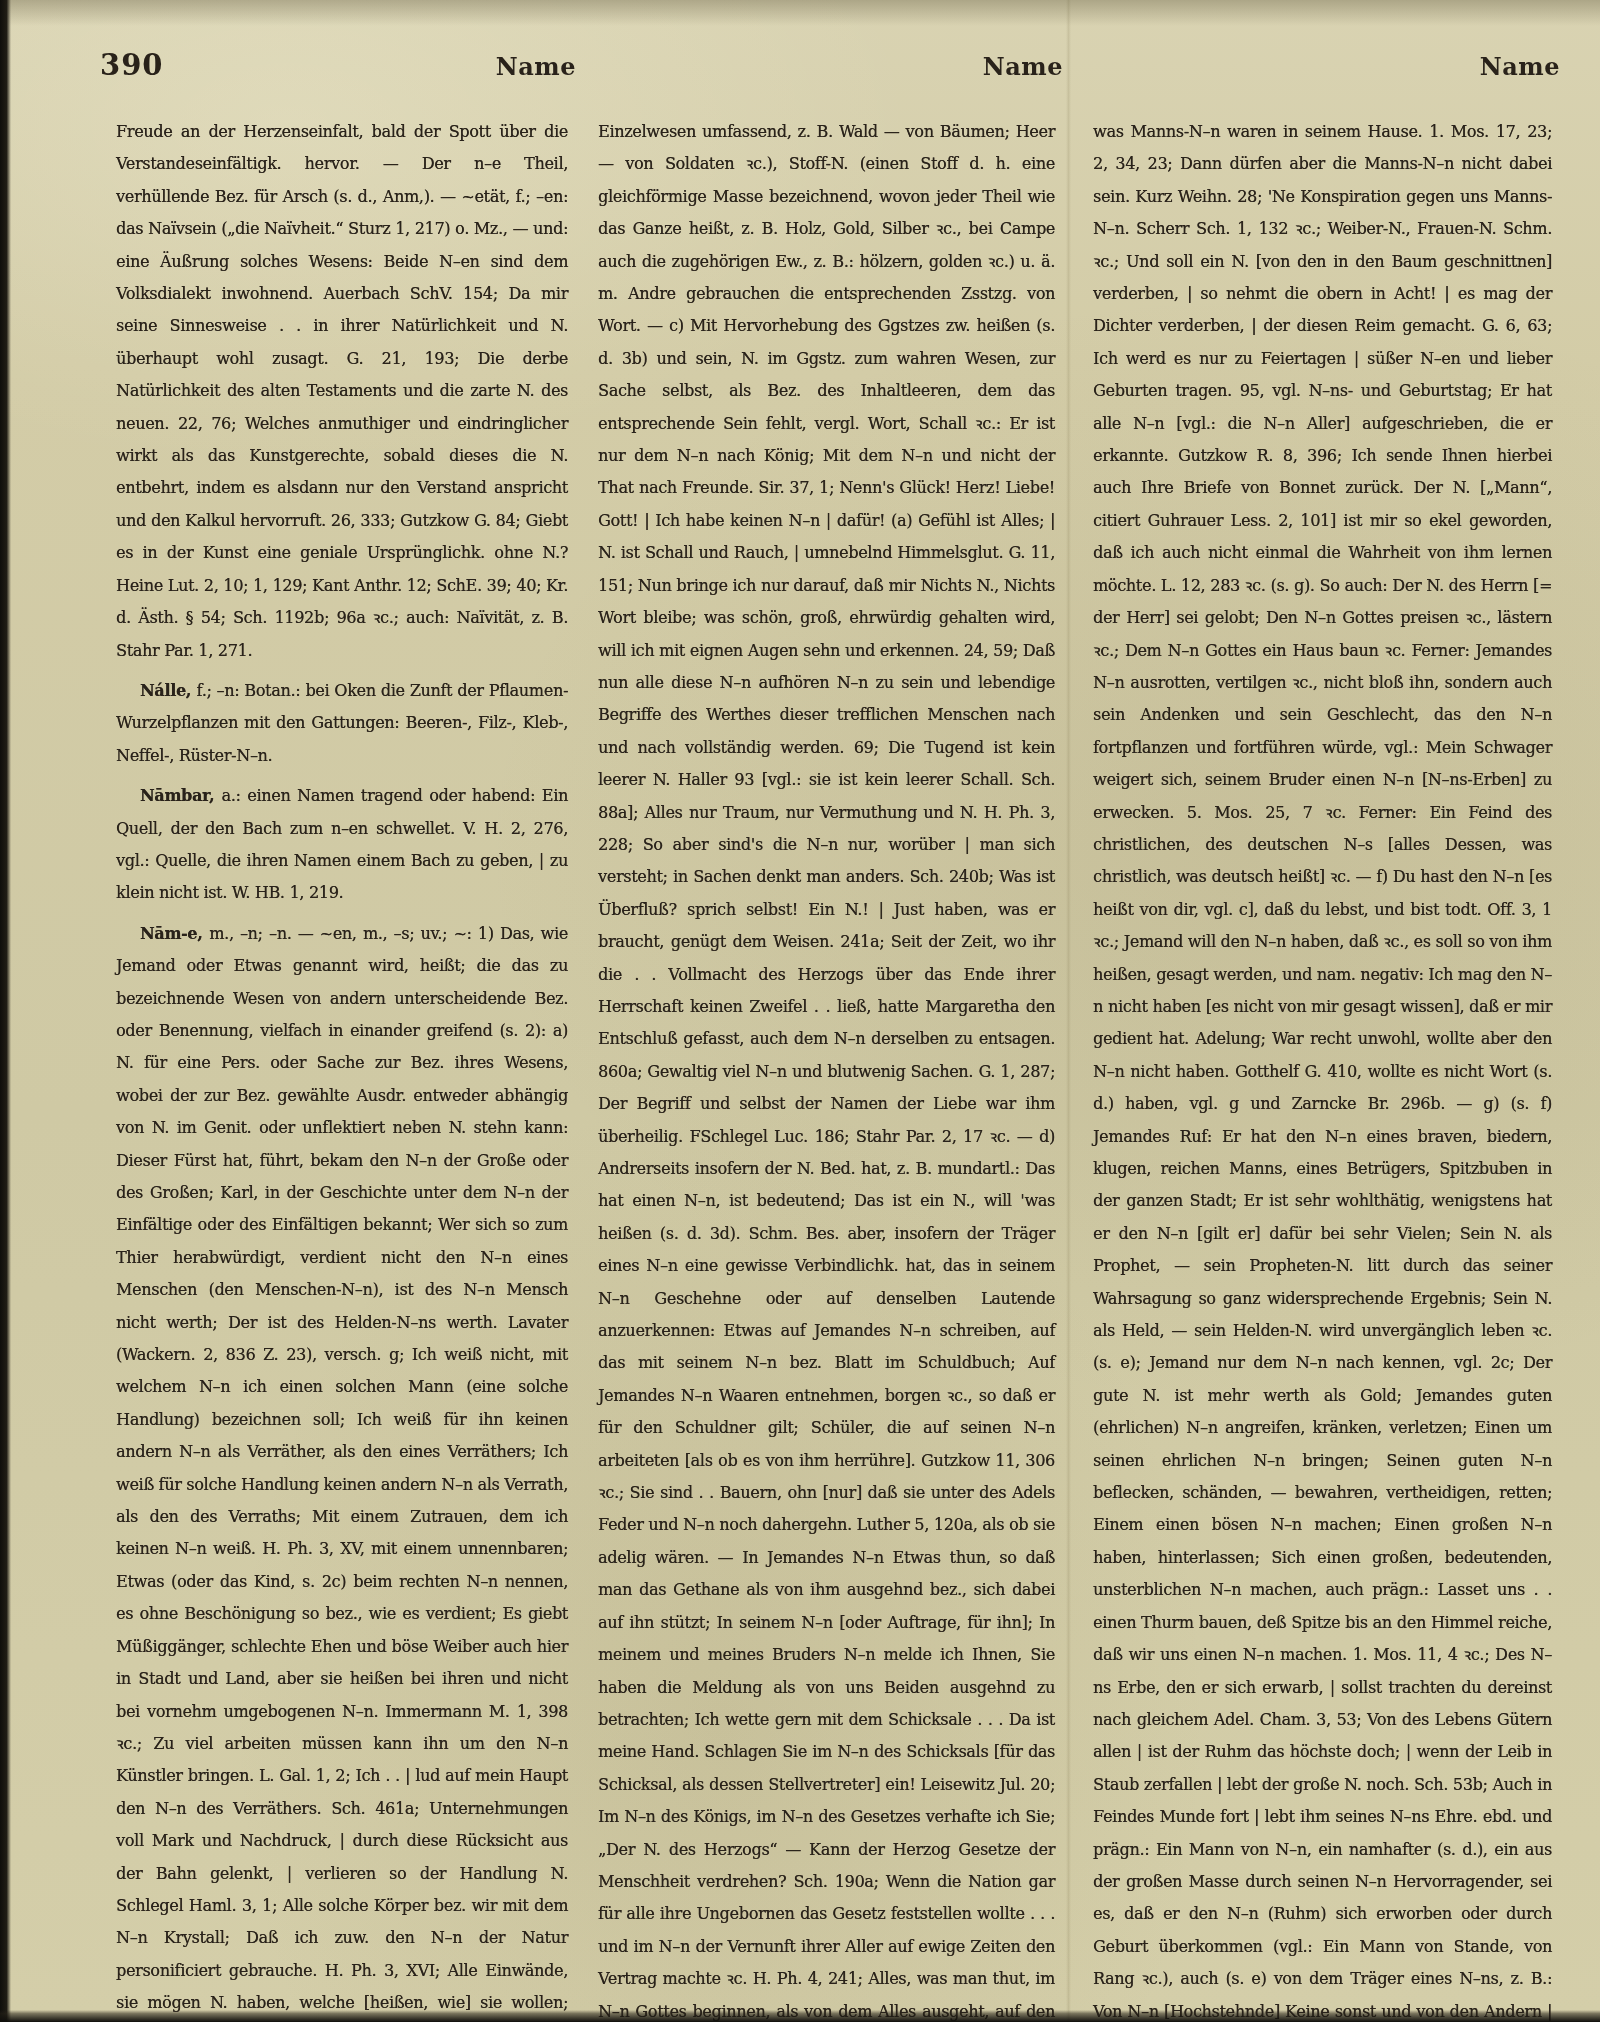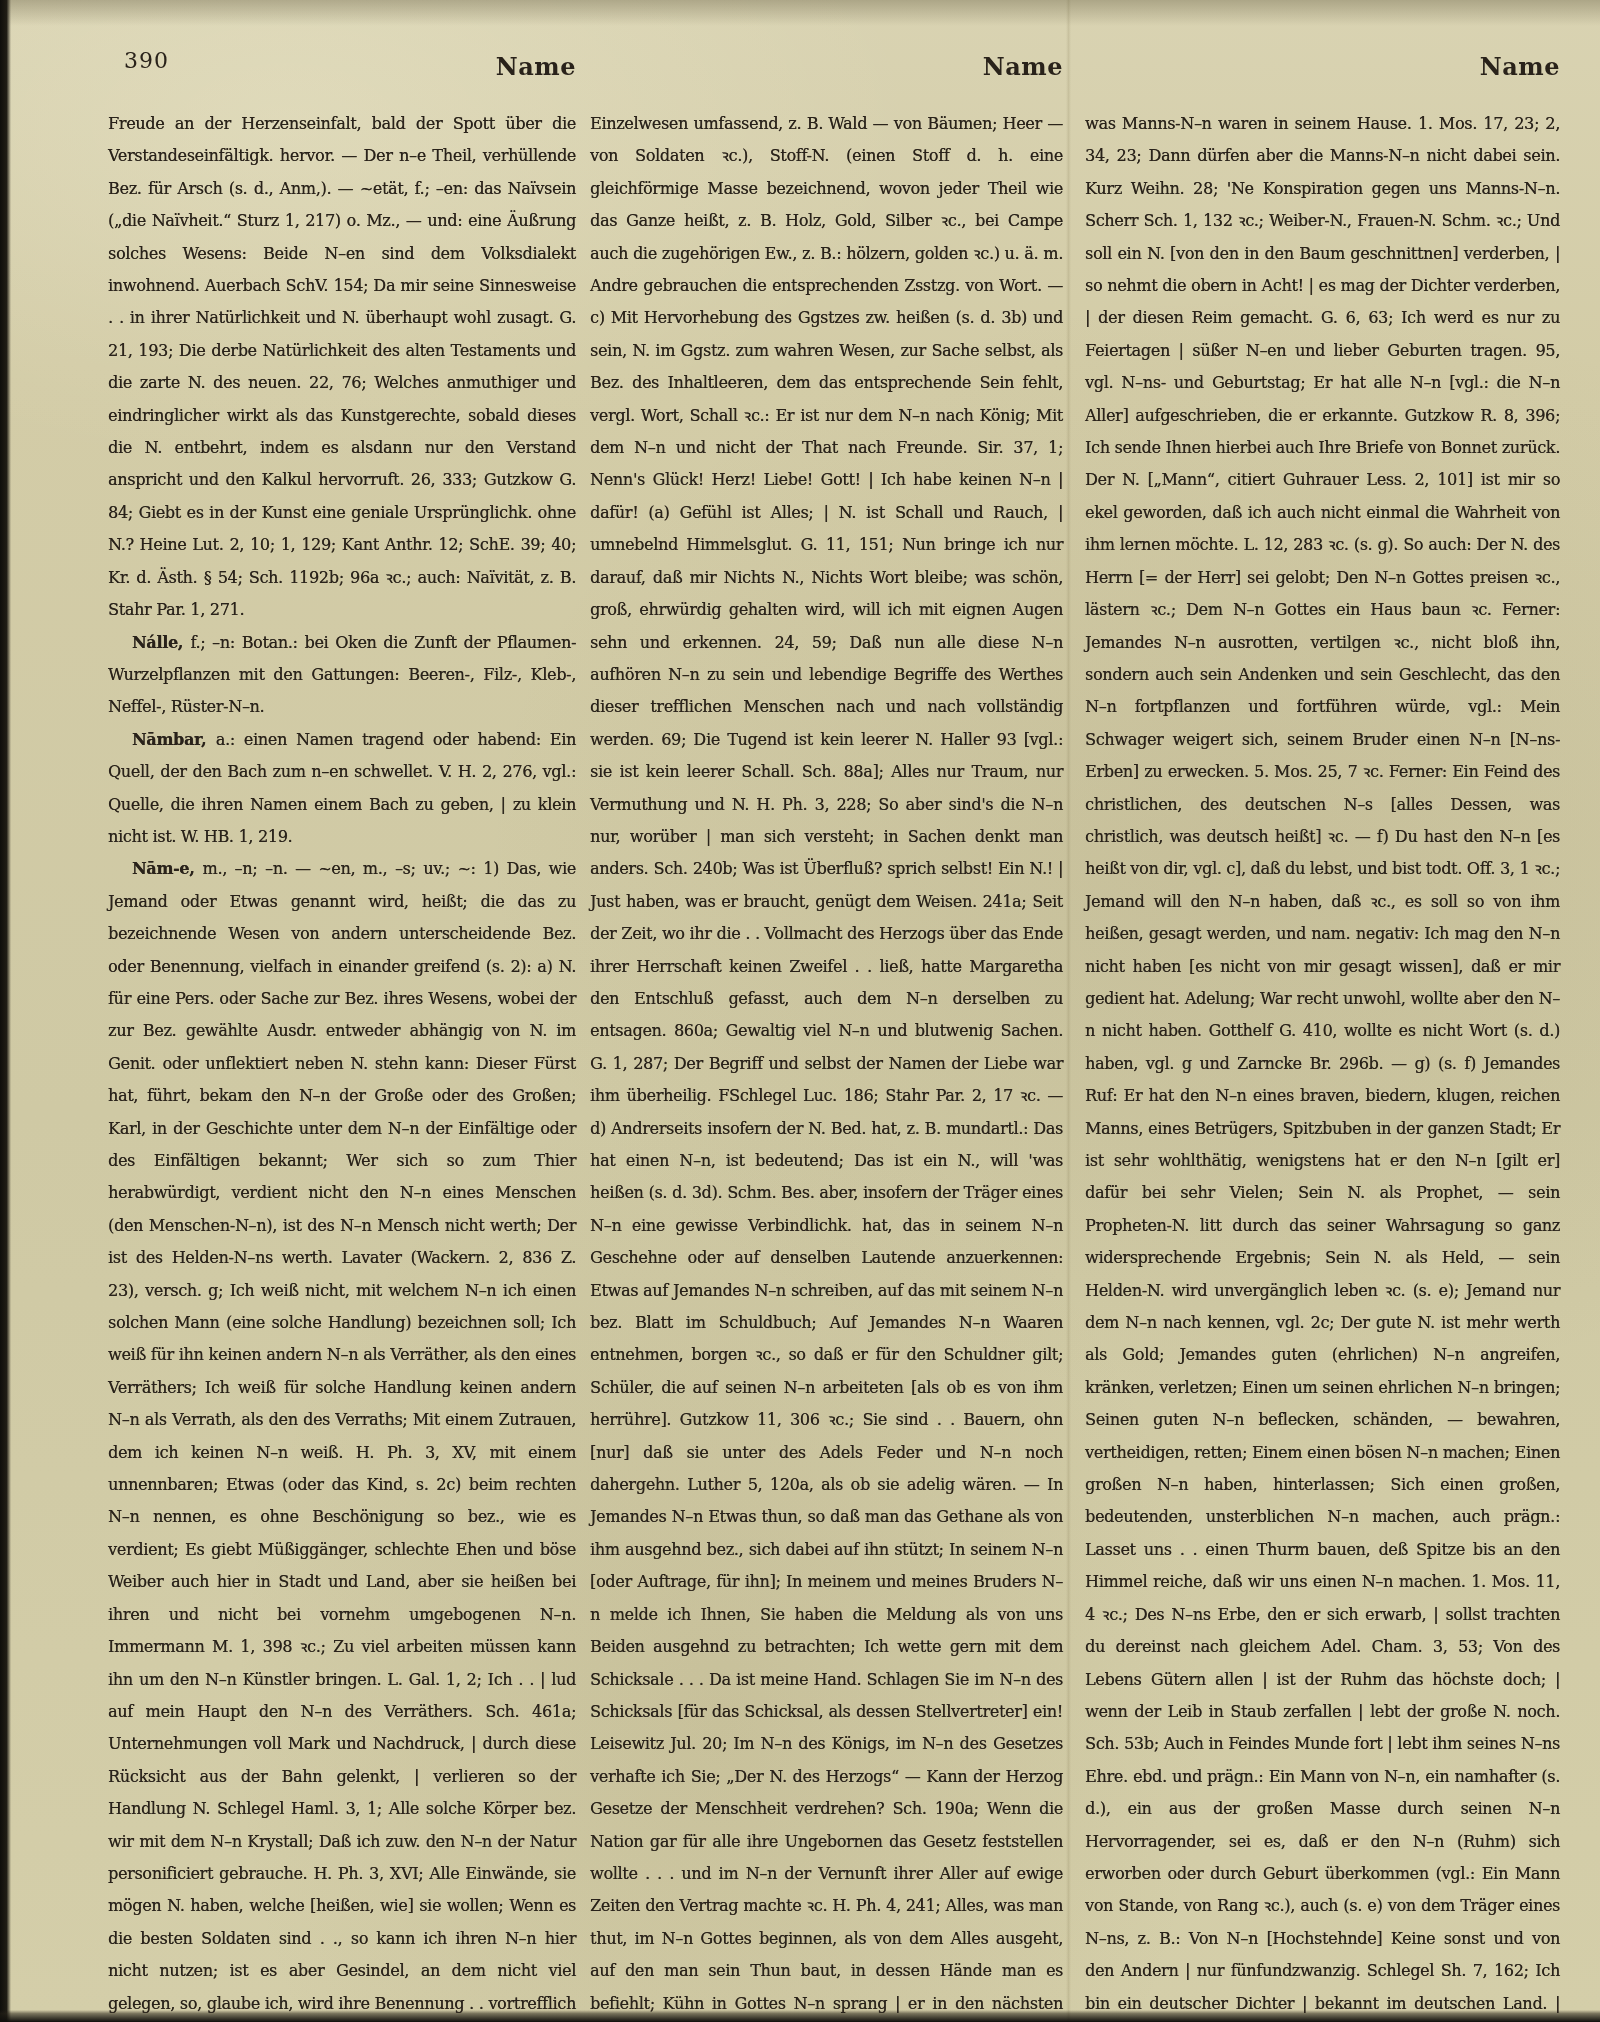--- a/index.html
+++ b/index.html
@@ -14,32 +14,32 @@
     color:#29221a;
   }
   .edge-left{position:absolute;left:0;top:0;width:11px;height:100%;
     background:linear-gradient(90deg,#0f0e0b 0%,#201d15 60%,rgba(32,29,21,0) 100%);}
   .edge-bottom{position:absolute;left:0;bottom:0;width:100%;height:12px;
     background:linear-gradient(0deg,#0f0e0b 0%,#25211786 70%,rgba(37,33,23,0) 100%);}
   .edge-top{position:absolute;left:0;top:0;width:100%;height:26px;
     background:linear-gradient(180deg,rgba(90,82,55,.35),rgba(90,82,55,0));}
   .crease{position:absolute;top:0;left:1066px;width:5px;height:100%;
     background:linear-gradient(90deg,rgba(100,88,50,0),rgba(100,88,50,.14),rgba(100,88,50,0));}
-  .pageno{position:absolute;left:124px;top:48px;font-size:22px;font-weight:normal;letter-spacing:1px;}
+  .pageno{position:absolute;left:100px;top:48px;font-size:29px;font-weight:bold;letter-spacing:1px;}
   .rhead{position:absolute;top:52px;font-size:24px;font-weight:bold;text-align:right;letter-spacing:.5px;}
   .rhead.h1{left:108px;width:468px;}
   .rhead.h2{left:590px;width:473px;}
   .rhead.h3{left:1085px;width:475px;}
   .col{position:absolute;top:108px;font-size:16px;line-height:32.4px;
     text-align:justify;letter-spacing:-0.3px;
     text-shadow:0.25px 0 0 rgba(41,34,26,.75);}
   .col.c1{left:108px;width:468px;}
   .col.c2{left:590px;width:473px;}
   .col.c3{left:1085px;width:475px;}
-  .col p{margin:0;padding:0;}
+  .col p{margin:8px;padding:0;}
   .col p.indent{text-indent:24px;}
   .lead{font-weight:bold;}
 </style>
 </head>
 <body>
 
 <div class="scan">
   <div class="edge-top"></div>
   <div class="crease"></div>
 

